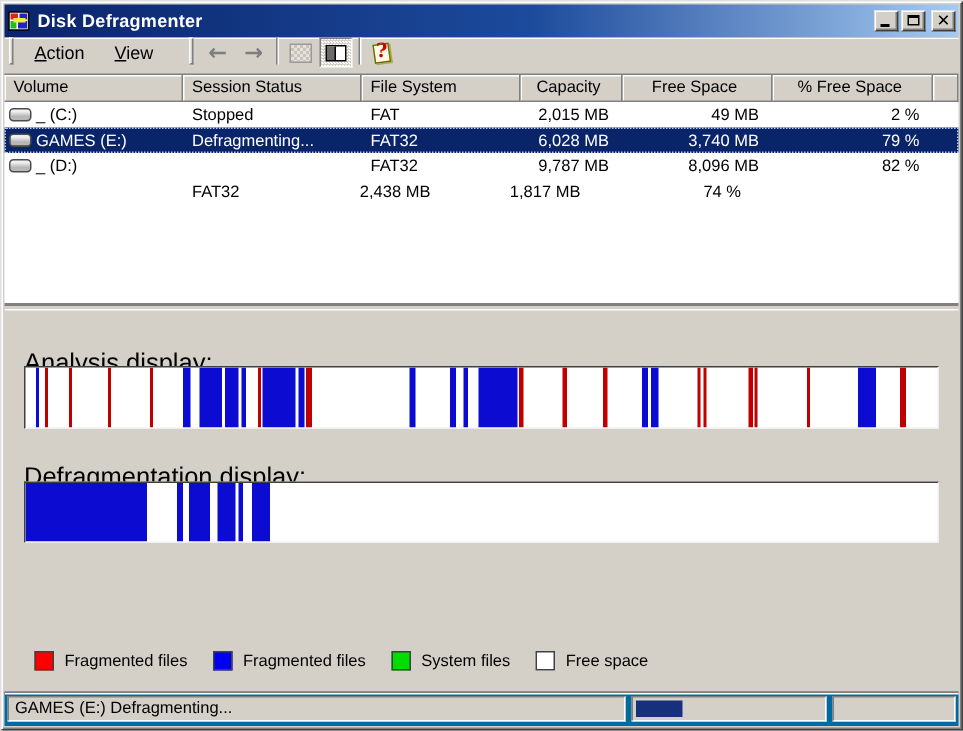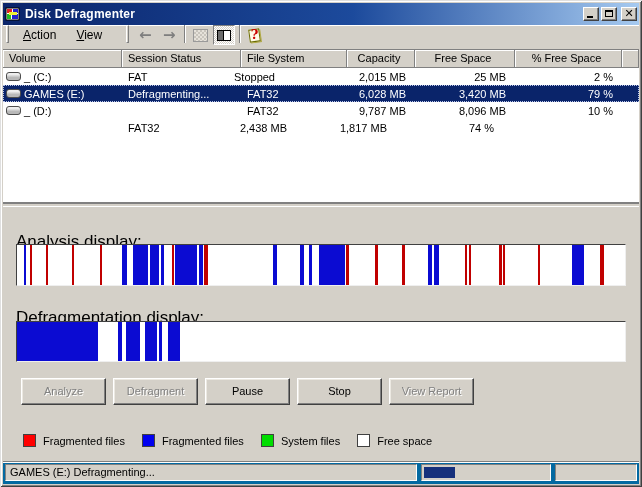--- a/index.html
+++ b/index.html
@@ -180,47 +180,47 @@
           <div class="lv-h num" style="width: 100px;">Free Space</div>
           <div class="lv-h num" style="width: 107px;">% Free Space</div>
           <div class="lv-h" style="flex: 1 1 0%;"></div>
         </div>
       <div class="lv-rows" id="lv-rows">
           <div class="lv-row">
             <div class="lv-c vol-cell" style="width: 119px;">
               <span class="disk-icon"></span>
               <span>_ (C:)</span>
             </div>
+            <div class="lv-c" style="width: 119px;">Stopped</div>
             <div class="lv-c" style="width: 106px;">FAT</div>
-            <div class="lv-c" style="width: 119px;">Stopped</div>
             <div class="lv-c num" style="width: 68px;">2,015 MB</div>
-            <div class="lv-c num" style="width: 100px;">25 MB</div>
+            <div class="lv-c num" style="width: 100px;">49 MB</div>
             <div class="lv-c num" style="width: 107px;">2 %</div>
           </div>
           <div class="lv-row selected">
             <div class="lv-c vol-cell" style="width: 119px; text-align: center;">
               <span class="disk-icon"></span>
               <span>GAMES (E:)</span>
             </div>
             <div class="lv-c" style="width: 119px;">Defragmenting...</div>
             <div class="lv-c" style="width: 106px;">FAT32</div>
             <div class="lv-c num" style="width: 68px;">6,028 MB</div>
-            <div class="lv-c num" style="width: 100px;">3,420 MB</div>
+            <div class="lv-c num" style="width: 100px;">3,740 MB</div>
             <div class="lv-c num" style="width: 107px;">79 %</div>
           </div>
           <div class="lv-row">
             <div class="lv-c vol-cell" style="width: 119px;">
               <span class="disk-icon"></span>
               <span>_ (D:)</span>
             </div>
             <div class="lv-c" style="width: 119px;"></div>
             <div class="lv-c" style="width: 106px;">FAT32</div>
             <div class="lv-c num" style="width: 68px;">9,787 MB</div>
             <div class="lv-c num" style="width: 100px;">8,096 MB</div>
-            <div class="lv-c num" style="width: 107px;">10 %</div>
+            <div class="lv-c num" style="width: 107px;">82 %</div>
           </div>
           <div class="lv-row">
             <div class="lv-c" style="width: 119px;"></div>
             <div class="lv-c" style="width: 106px;">FAT32</div>
             <div class="lv-c num" style="width: 68px;">2,438 MB</div>
             <div class="lv-c num" style="width: 100px;">1,817 MB</div>
             <div class="lv-c num" style="width: 107px;">74 %</div>
           </div>
         </div>
     </div>
@@ -262,27 +262,20 @@
       <div class="bar-label" style="top:102px;">Defragmentation display:</div>
       <div class="band" id="defrag-band" style="top:115px; height:41px;">
           <div class="stripe" style="left: 0%; width: 13.4%; background: rgb(11, 11, 210);"></div>
           <div class="stripe" style="left: 16.6%; width: 0.7%; background: rgb(11, 11, 210);"></div>
           <div class="stripe" style="left: 18%; width: 2.3%; background: rgb(11, 11, 210);"></div>
           <div class="stripe" style="left: 21.1%; width: 2%; background: rgb(11, 11, 210);"></div>
           <div class="stripe" style="left: 23.4%; width: 0.5%; background: rgb(11, 11, 210);"></div>
           <div class="stripe" style="left: 24.8%; width: 2%; background: rgb(11, 11, 210);"></div>
         </div>
 
-      <div class="btn-row" id="btn-row">
-          <div class="btn disabled">Analyze</div>
-          <div class="btn disabled">Defragment</div>
-          <div class="btn">Pause</div>
-          <div class="btn">Stop</div>
-          <div class="btn disabled">View Report</div>
-        </div>
 
       <div class="legend" id="legend">
           <div class="legend-item">
             <span class="legend-swatch" style="background: rgb(255, 0, 0);"></span>
             <span>Fragmented files</span>
           </div>
           <div class="legend-item">
             <span class="legend-swatch" style="background: rgb(0, 0, 240);"></span>
             <span>Fragmented files</span>
           </div>

